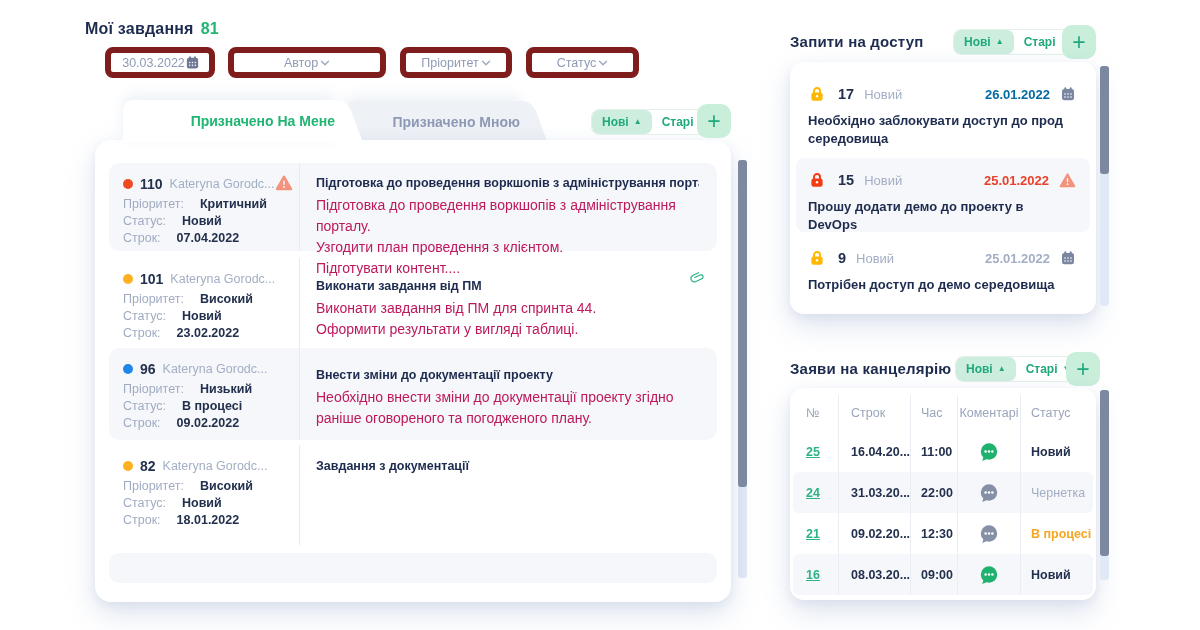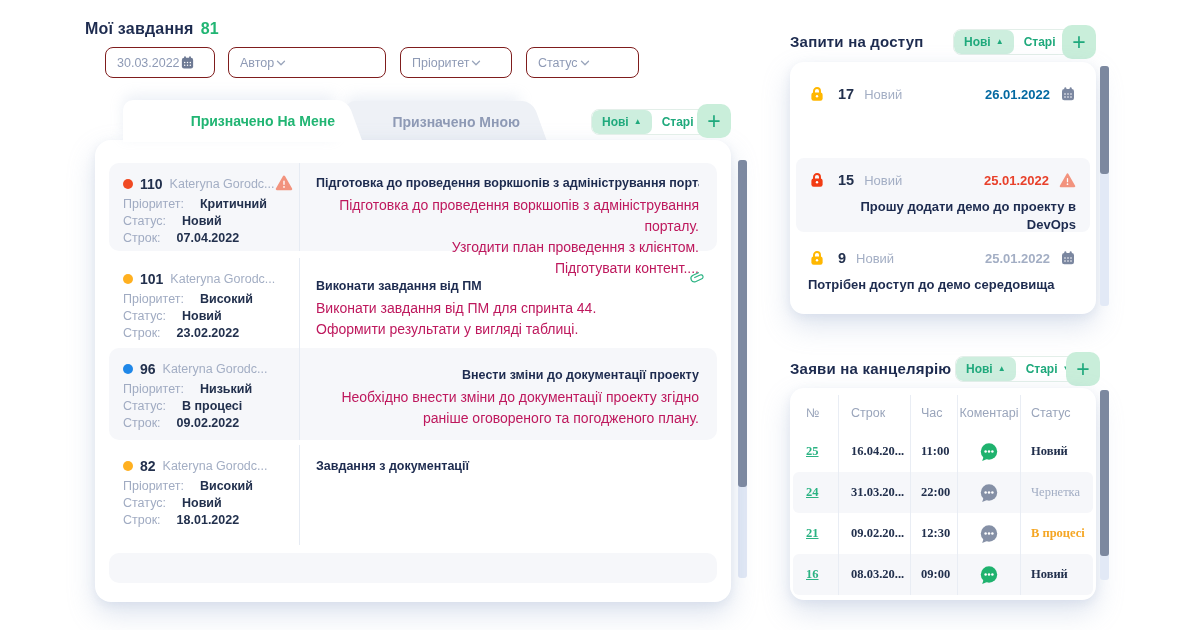--- a/index.html
+++ b/index.html
@@ -10,22 +10,22 @@
     color:#22304d;
   }
   .abs{position:absolute;}
 
   
   .section-title{font-size:16px;font-weight:700;color:#1d2b4f;letter-spacing:.2px;}
   .count{color:#21b573;margin-left:7px;}
 
   
   .field{
-    height:31px;border:1px solid #7f1d1d;border-radius:8px;background:#fff;
-    display:flex;align-items:center;justify-content:flex-start;
+    height:31px;border:6px solid #7f1d1d;border-radius:8px;background:#fff;
+    display:flex;align-items:center;justify-content:center;
     padding:0 9px 0 11px;font-size:12.5px;color:#8e9ab5;box-sizing:border-box;
   }
   .field .ico{display:flex;align-items:center;}
 
   
   .tab{height:42px;display:flex;align-items:center;justify-content:flex-end;}
   .tab-bg{position:absolute;inset:0;border-top-left-radius:10px;
     box-shadow:0 -5px 14px rgba(160,178,210,.20);}
   .tab-bg::after{content:"";position:absolute;top:0;right:-20px;width:42px;height:100%;
     background:inherit;transform:skewX(20deg);border-top-right-radius:10px;}
@@ -43,21 +43,21 @@
   .arrow{font-size:8px;line-height:1;}
   .plus-btn{width:34px;height:34px;border-radius:10px;background:#c9eeda;color:#1fa97c;
     display:flex;align-items:center;justify-content:center;font-size:23px;font-weight:400;cursor:pointer;}
 
   
   .panel{background:#fff;border-radius:16px;
     box-shadow:0 12px 28px rgba(147,166,202,.30), 0 3px 10px rgba(147,166,202,.16);}
 
   
   .task-row{position:absolute;left:14px;right:14px;border-radius:10px;display:flex;}
-  .row-gray{background:#f6f7fa;text-align:right;}
+  .row-gray{background:#f6f7fa;}
   .task-meta{width:190px;padding:13px 0 0 14px;position:relative;box-sizing:border-box;flex:none;}
   .task-head{display:flex;align-items:center;gap:7px;margin-bottom:5px;}
   .dot{width:10px;height:10px;border-radius:50%;flex:none;}
   .task-id{font-size:14px;font-weight:700;color:#22304d;}
   .task-author{font-size:12.5px;color:#a3aec4;}
   .meta-line{font-size:12.5px;margin-top:3px;display:flex;}
   .meta-label{color:#a0abc2;margin-right:16px;}
   .meta-value{font-weight:700;color:#22304d;}
   .task-body{flex:1;border-left:1px solid #e6ebf3;padding:13px 18px 0 16px;min-width:0;}
   .task-title{font-size:12.5px;font-weight:700;color:#1d2b4f;margin-bottom:5px;
@@ -69,21 +69,21 @@
   .req-head{display:flex;align-items:center;padding:13px 14px 0 12px;}
   .req-id{font-size:14.5px;font-weight:700;color:#22304d;margin-left:12px;}
   .req-status{font-size:13px;color:#a3aec4;margin-left:10px;}
   .req-date{margin-left:auto;font-size:13px;font-weight:600;}
   .req-head .ico-right{margin-left:10px;display:flex;align-items:center;}
   .req-text{padding:9px 14px 0 12px;font-size:13px;font-weight:700;color:#1d2b4f;line-height:1.4;}
 
   
   .sta-table{position:absolute;left:3px;right:3px;top:7px;}
   .sta-hrow{display:flex;height:36px;align-items:center;color:#9aa5bb;font-size:12.5px;}
-  .sta-row{display:flex;height:41px;align-items:center;font-size:12.5px;border-radius:6px;font-family:Liberation Serif, serif;}
+  .sta-row{display:flex;height:41px;align-items:center;font-size:12.5px;border-radius:6px;}
   .c{box-sizing:border-box;border-right:1px solid #e9edf4;height:100%;display:flex;align-items:center;}
   .c:last-child{border-right:none;}
   .c-num{width:46px;padding-left:13px;}
   .c-term{width:72px;padding-left:12px;}
   .c-time{width:47px;padding-left:10px;}
   .c-com{width:63px;justify-content:center;}
   .c-status{width:72px;padding-left:10px;}
   .num-link{color:#2bb383;font-weight:700;text-decoration:underline;cursor:pointer;}
   .cell-strong{font-weight:700;color:#22304d;}
   .status-cell{font-weight:700;}
@@ -335,20 +335,21 @@
             <rect x="14.5" y="2" width="3" height="5" rx="1.5" fill="currentColor"></rect>
             <circle cx="7.5" cy="12" r="1.2" fill="#fff"></circle>
             <circle cx="12" cy="12" r="1.2" fill="#fff"></circle>
             <circle cx="16.5" cy="12" r="1.2" fill="#fff"></circle>
             <circle cx="7.5" cy="16.5" r="1.2" fill="#fff"></circle>
             <circle cx="12" cy="16.5" r="1.2" fill="#fff"></circle>
             <circle cx="16.5" cy="16.5" r="1.2" fill="#fff"></circle>
           </svg>
       </span>
     </div>
+    <div class="req-text">Необхідно заблокувати доступ до прод середовища</div>
   </div>
 
   <div class="req-card row-gray" style="top:96px;height:74px;">
     <div class="req-head">
       <span style="color: rgb(242, 60, 20);">
         <svg width="18" height="18" viewBox="0 0 24 24">
             <path d="M8 11V8a4 4 0 0 1 8 0v3" fill="none" stroke="currentColor" stroke-width="2.6"></path>
             <rect x="4.5" y="10" width="15" height="11" rx="3" fill="currentColor"></rect>
             <circle cx="12" cy="15" r="1.6" fill="#fff"></circle>
           </svg>

